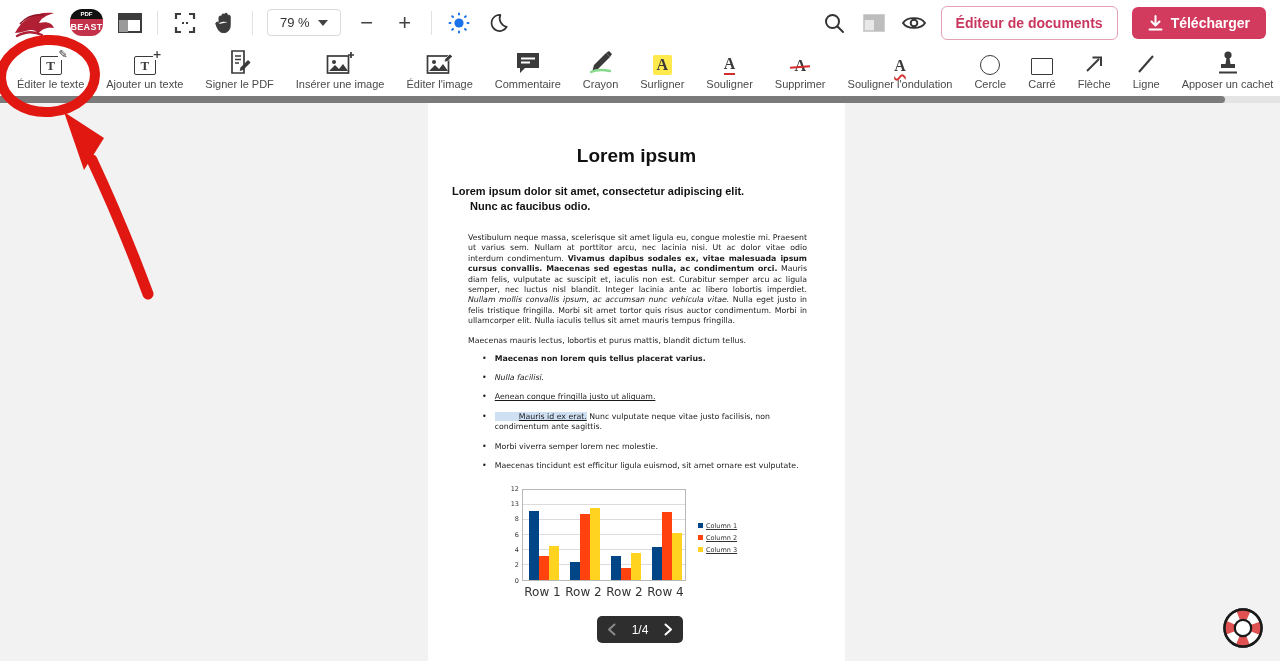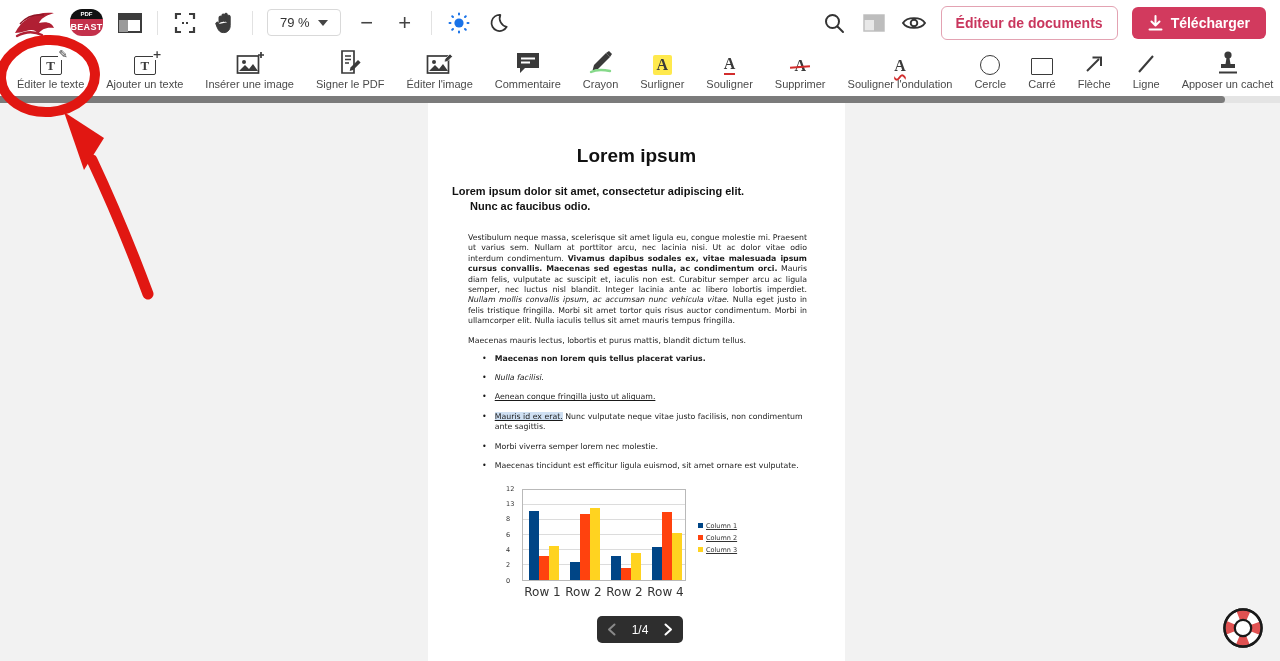--- a/index.html
+++ b/index.html
@@ -58,29 +58,29 @@
   .doc-sub .sub2 { padding-left:18px; }
   .doc-body { padding:0 38px 0 40px; font-family:"DejaVu Sans",sans-serif; color:#1a1a1a; }
   .para { margin-top:19px; font-size:7.8px; line-height:10.4px; text-align:justify; }
   .para .rb { font-weight:bold; } .para .ri { font-style:italic; }
   .pline { margin-top:9px; font-size:7.8px; }
   .blist { margin-top:8px; padding-left:14px; }
   .bitem { display:flex; margin-top:9px; font-size:7.8px; line-height:10.4px; }
   .bitem::before { content:"•"; margin-right:8px; font-size:8px; }
   .b-bold { font-weight:bold; } .b-italic { font-style:italic; }
   .b-under { text-decoration:underline; }
-  .b-sel { text-decoration:underline; background:#cfe0f3; }
+  .b-sel { text-decoration:underline; background:#cfe0f3;padding-left:24px; }
 
   
   .chart { position:relative; margin:12px 0 0 38px; width:240px; height:120px;
            font-family:"DejaVu Sans",sans-serif; }
   .chart-plot { position:absolute; left:16px; top:5px; width:164px; height:92px;
                 border:1px solid #b9b9b9; }
   .gridline { position:absolute; left:0; width:100%; height:1px; background:#dcdcdc; }
-  .ylab { position:absolute; left:0; width:13px; text-align:left; font-size:6.5px; color:#333; }
+  .ylab { position:absolute; left:0; width:13px; text-align:right; font-size:6.5px; color:#333; }
   .bargroup { position:absolute; bottom:0; height:100%; display:flex; align-items:flex-end; justify-content:center; }
   .bar { width:10px; }
   .xlab { position:absolute; top:101px; font-size:12px; color:#333; text-align:center; }
   .legend { position:absolute; left:192px; top:38px; }
   .leg-item { display:flex; align-items:center; gap:3px; margin-bottom:4px; }
   .leg-sw { width:5px; height:5px; flex:none; }
   .leg-tx { font-size:6.5px; color:#333; white-space:nowrap;text-decoration:underline; }
 
   
   .pager { position:absolute; left:597px; top:513px; width:86px; height:27px; background:#2e2e2e;
@@ -197,38 +197,38 @@
     <span class="t-icn">
         <span class="tbox">
           <span>T</span>
           <span class="corner" style="font-weight:bold;">+</span>
         </span>
       </span>
     <span class="t-lbl">Ajouter un texte</span>
   </div>
   <div class="tool">
     <span class="t-icn">
+      <svg width="26" height="26" viewBox="0 0 26 26">
+        <path d="M5 2h12v22H5z" fill="none" stroke="#3a3a3a" stroke-width="1.7"></path>
+        <path d="M8 7h6 M8 10.5h6 M8 14h4" stroke="#3a3a3a" stroke-width="1.4"></path>
+        <path d="M13.5 18.5l7.5-7.5 2.6 2.6-7.5 7.5-3.4.8z" fill="#3a3a3a"></path>
+      </svg>
+    </span>
+    <span class="t-lbl">Signer le PDF</span>
+  </div>
+  <div class="tool">
+    <span class="t-icn">
       <svg width="28" height="24" viewBox="0 0 28 24">
         <rect x="1.5" y="5" width="21" height="17" fill="none" stroke="#3a3a3a" stroke-width="1.7"></rect>
         <circle cx="8" cy="11" r="2" fill="#3a3a3a"></circle>
         <path d="M3 20l6-6 4 4 4-5 5 7z" fill="#3a3a3a"></path>
         <path d="M25 1v6 M22 4h6" stroke="#3a3a3a" stroke-width="1.7"></path>
       </svg>
     </span>
     <span class="t-lbl">Insérer une image</span>
-  </div>
-  <div class="tool">
-    <span class="t-icn">
-      <svg width="26" height="26" viewBox="0 0 26 26">
-        <path d="M5 2h12v22H5z" fill="none" stroke="#3a3a3a" stroke-width="1.7"></path>
-        <path d="M8 7h6 M8 10.5h6 M8 14h4" stroke="#3a3a3a" stroke-width="1.4"></path>
-        <path d="M13.5 18.5l7.5-7.5 2.6 2.6-7.5 7.5-3.4.8z" fill="#3a3a3a"></path>
-      </svg>
-    </span>
-    <span class="t-lbl">Signer le PDF</span>
   </div>
   <div class="tool">
     <span class="t-icn">
       <svg width="28" height="24" viewBox="0 0 28 24">
         <rect x="1.5" y="5" width="21" height="17" fill="none" stroke="#3a3a3a" stroke-width="1.7"></rect>
         <circle cx="8" cy="11" r="2" fill="#3a3a3a"></circle>
         <path d="M3 20l6-6 4 4 4-5 5 7z" fill="#3a3a3a"></path>
         <path d="M19 8l5-5 2.4 2.4-5 5-3 .6z" fill="#3a3a3a" stroke="#fff" stroke-width=".6"></path>
       </svg>
     </span>

